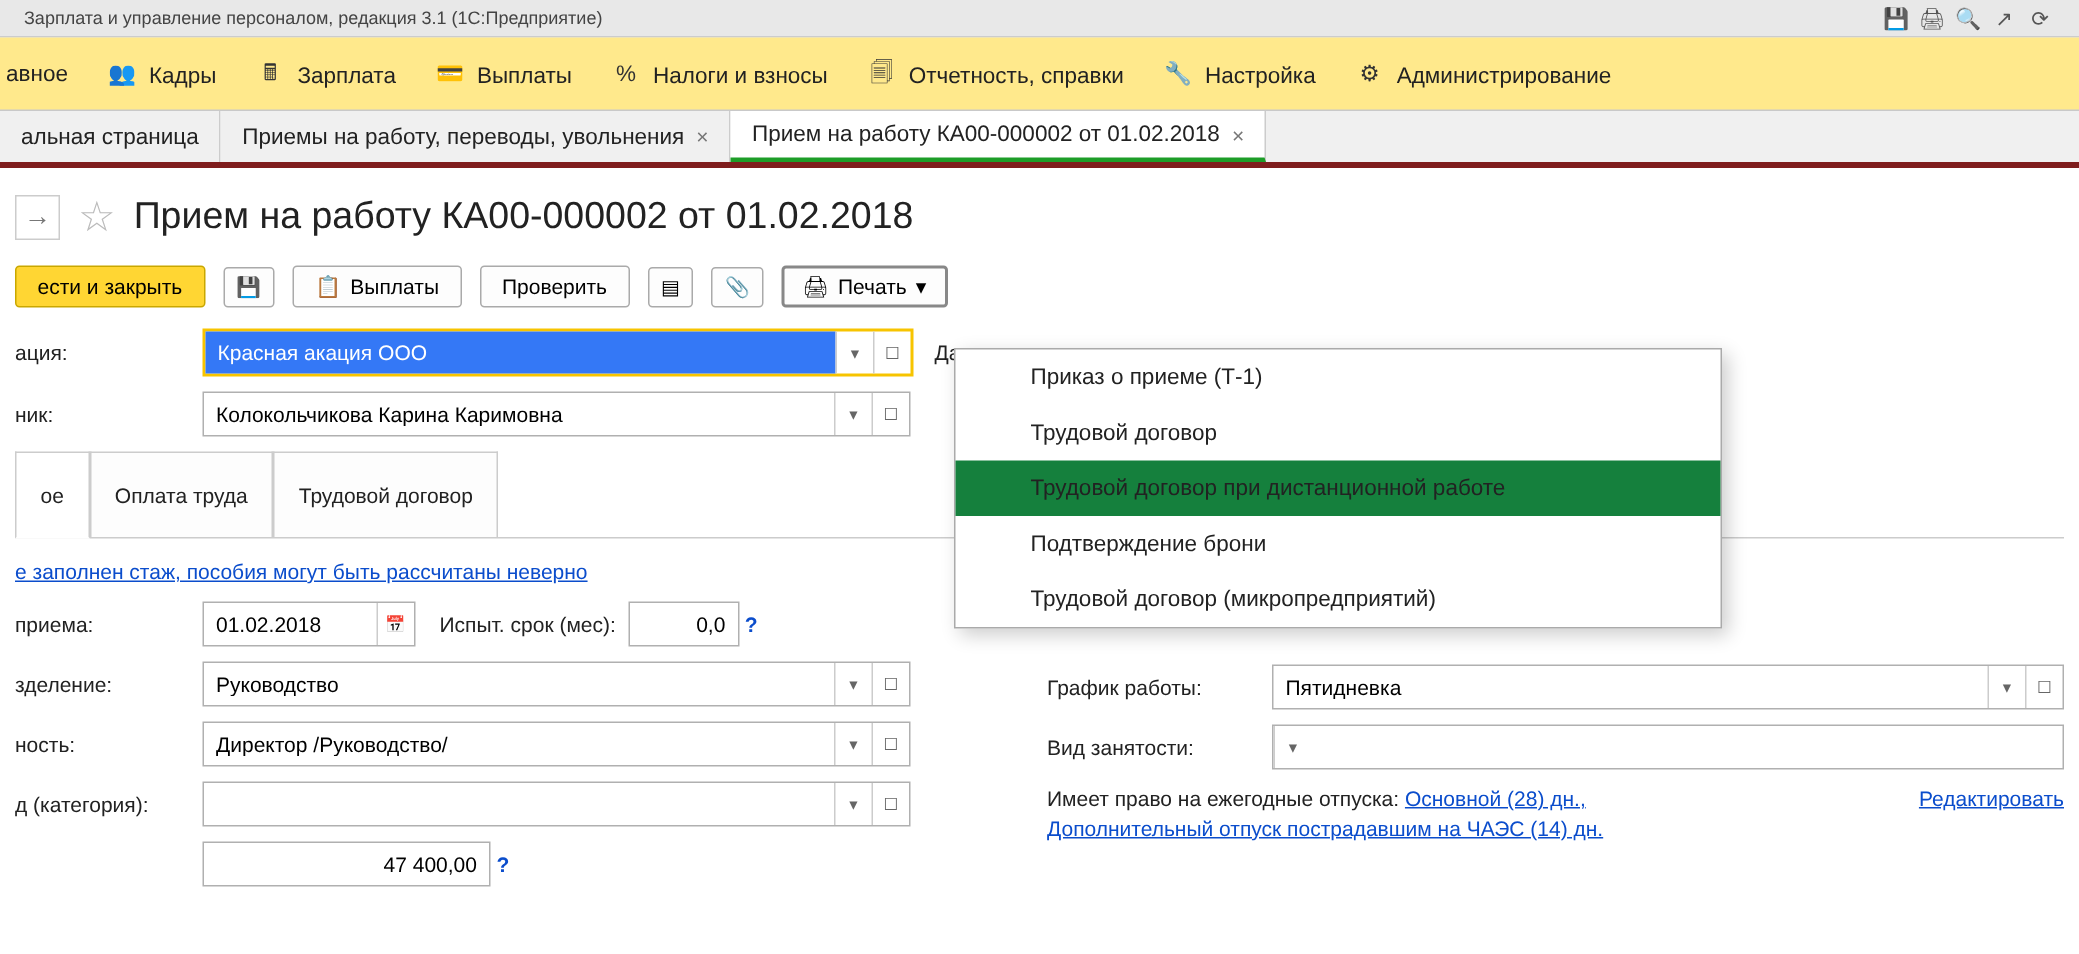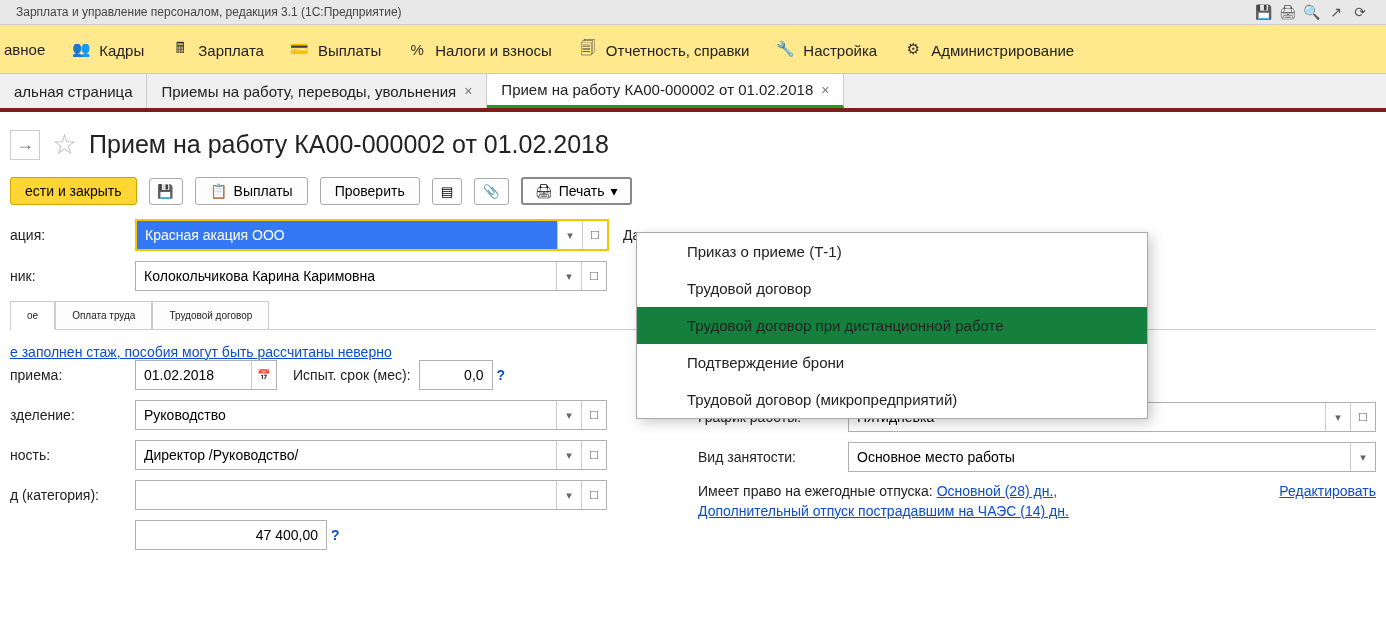--- a/index.html
+++ b/index.html
@@ -27,24 +27,24 @@
 .form-row{display:flex;align-items:center;margin-bottom:10px}
 .label{width:125px;flex-shrink:0;font-size:14px}
 .label2{width:150px;flex-shrink:0;font-size:14px}
 .input-wrap{position:relative;display:flex;border:1px solid #b0b0b0;background:#fff;height:28px}
 .input-wrap.highlight{border:2px solid #f7c400}
 .input-wrap input{flex:1;border:none;padding:0 8px;font-size:14px;background:transparent;outline:none;min-width:0}
 .input-wrap input.selected{background:#3478f6;color:#fff}
 .in-btn{width:24px;border-left:1px solid #ccc;display:flex;align-items:center;justify-content:center;color:#666;cursor:pointer;font-size:11px}
 .w470{width:470px}
 .subtabs{display:flex;border-bottom:1px solid #ccc;margin-bottom:14px}
-.subtab{padding:8px 16px;cursor:pointer;font-size:10px;border:1px solid transparent;border-bottom:none}
+.subtab{padding:20px 16px;cursor:pointer;font-size:14px;border:1px solid transparent;border-bottom:none}
 .subtab.active{background:#fff;border:1px solid #ccc;border-bottom:1px solid #fff;margin-bottom:-1px}
 .subtab.header-area{border:1px solid #ccc;border-bottom:none;background:#fdfdfd}
-.warning{color:#0b4dcc;text-decoration:underline;font-size:14px;cursor:pointer;display:inline-block;margin-bottom:0}
+.warning{color:#0b4dcc;text-decoration:underline;font-size:14px;cursor:pointer;display:inline-block;margin-bottom:12px}
 .two-col{display:flex;gap:10px}
 .col{flex:1}
 .link{color:#0b4dcc;text-decoration:underline;cursor:pointer}
 .help{color:#0b4dcc;font-weight:bold;cursor:pointer;padding:0 4px}
 .dropdown{position:absolute;left:636px;top:232px;width:510px;background:#fff;border:1px solid #aaa;box-shadow:4px 4px 12px rgba(0,0,0,0.2);z-index:10}
 .dropdown-item{padding:10px 50px;cursor:pointer;font-size:15px}
 .dropdown-item.selected{background:#15803d}
 .right-date{margin-left:14px}
 .vac-line{font-size:14px;line-height:1.4}
 </style>
@@ -216,21 +216,20 @@
         <span class="label2">График работы:</span>
         <div class="input-wrap" style="flex:1">
           <input value="Пятидневка" style="">
           <span class="in-btn">▾</span>
           <span class="in-btn">☐</span>
         </div>
       </div>
       <div class="form-row">
         <span class="label2">Вид занятости:</span>
         <div class="input-wrap" style="flex:1">
-          <input value="Основное место работы" style="">
           <span class="in-btn">▾</span>
         </div>
       </div>
       <div class="form-row vac-line" style="align-items:flex-start">
         <div style="flex:1">
           <span>Имеет право на ежегодные отпуска: </span><span class="link">Основной (28) дн., </span><br>
           <span class="link">Дополнительный отпуск пострадавшим на ЧАЭС (14) дн.</span>
         </div>
         <span class="link" style="margin-left:20px">Редактировать</span>
       </div>

